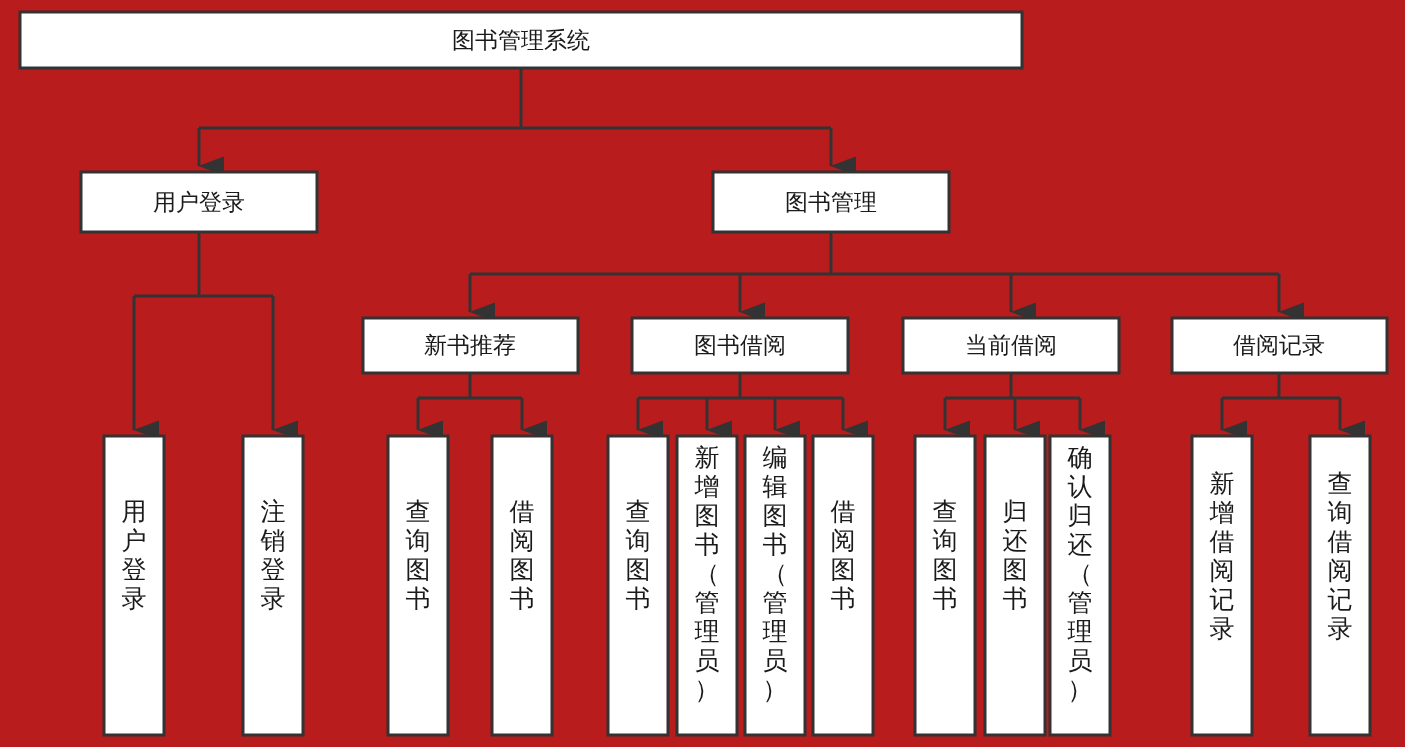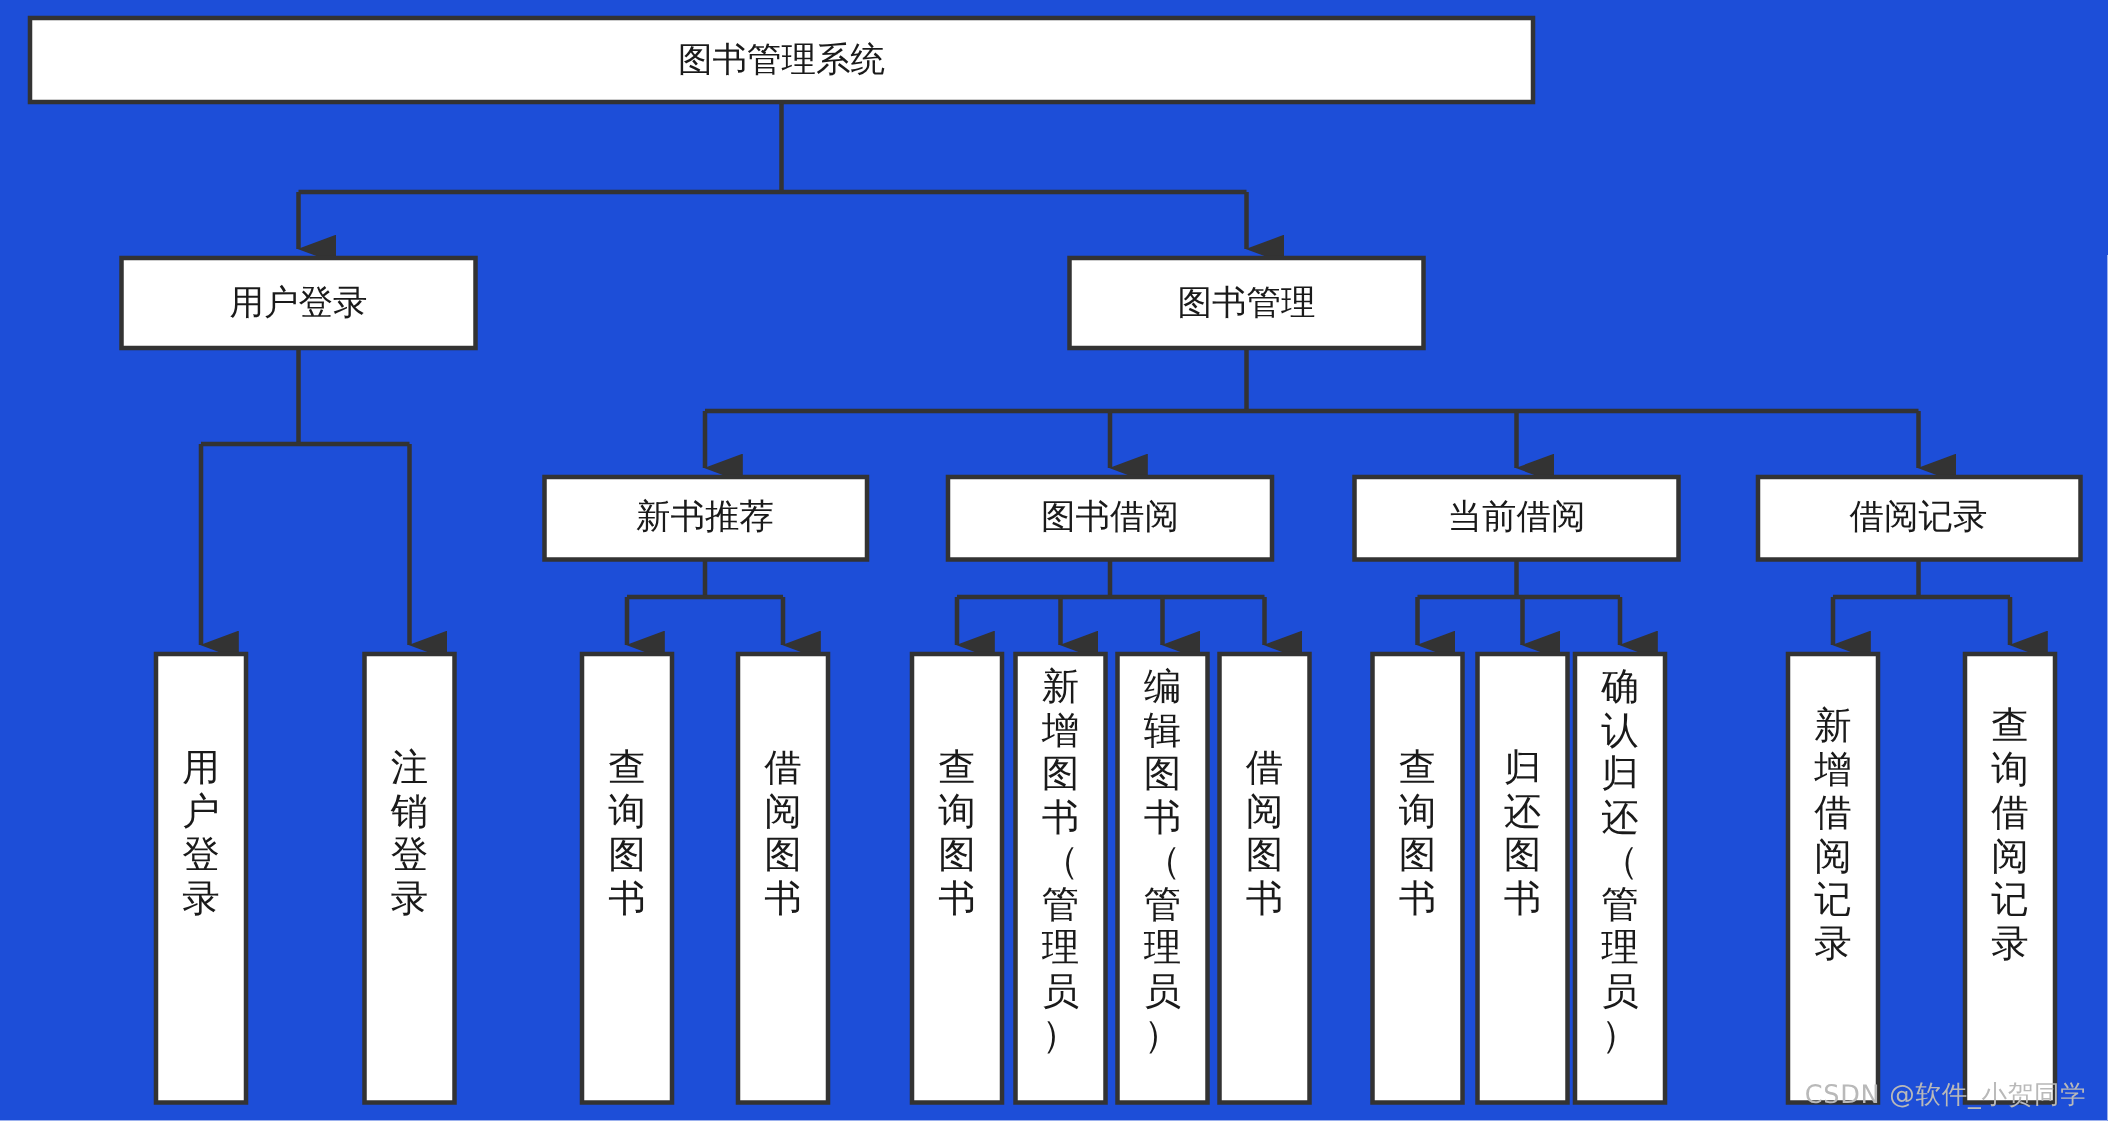--- a/index.html
+++ b/index.html
@@ -7,21 +7,21 @@
     padding: 0;
     background: #ffffff;
   }
   body {
     font-family: "DejaVu Sans", "Liberation Sans", sans-serif;
   }
   #diagram-root {
     position: relative;
     width: 1405px;
     height: 747px;
-    background: #1d4ed8;
+    background: #b91c1c;
     overflow: hidden;
   }
   svg#flow {
     position: absolute;
     left: 0;
     top: 0;
     width: 1405px;
     height: 747px;
     display: block;
   }
@@ -208,14 +208,13 @@
       <rect class="node-box" x="1192" y="436" width="60" height="299"></rect>
       <text class="node-label-vert" x="1222" y="492"><tspan x="1222" dy="0">新</tspan><tspan x="1222" dy="29">增</tspan><tspan x="1222" dy="29">借</tspan><tspan x="1222" dy="29">阅</tspan><tspan x="1222" dy="29">记</tspan><tspan x="1222" dy="29">录</tspan></text>
     </g>
 
     <g>
       <rect class="node-box" x="1310" y="436" width="60" height="299"></rect>
       <text class="node-label-vert" x="1340" y="492"><tspan x="1340" dy="0">查</tspan><tspan x="1340" dy="29">询</tspan><tspan x="1340" dy="29">借</tspan><tspan x="1340" dy="29">阅</tspan><tspan x="1340" dy="29">记</tspan><tspan x="1340" dy="29">录</tspan></text>
     </g>
   </svg>
 
-  <div class="watermark">CSDN @软件_小贺同学</div>
 </div>
 
 </body></html>

